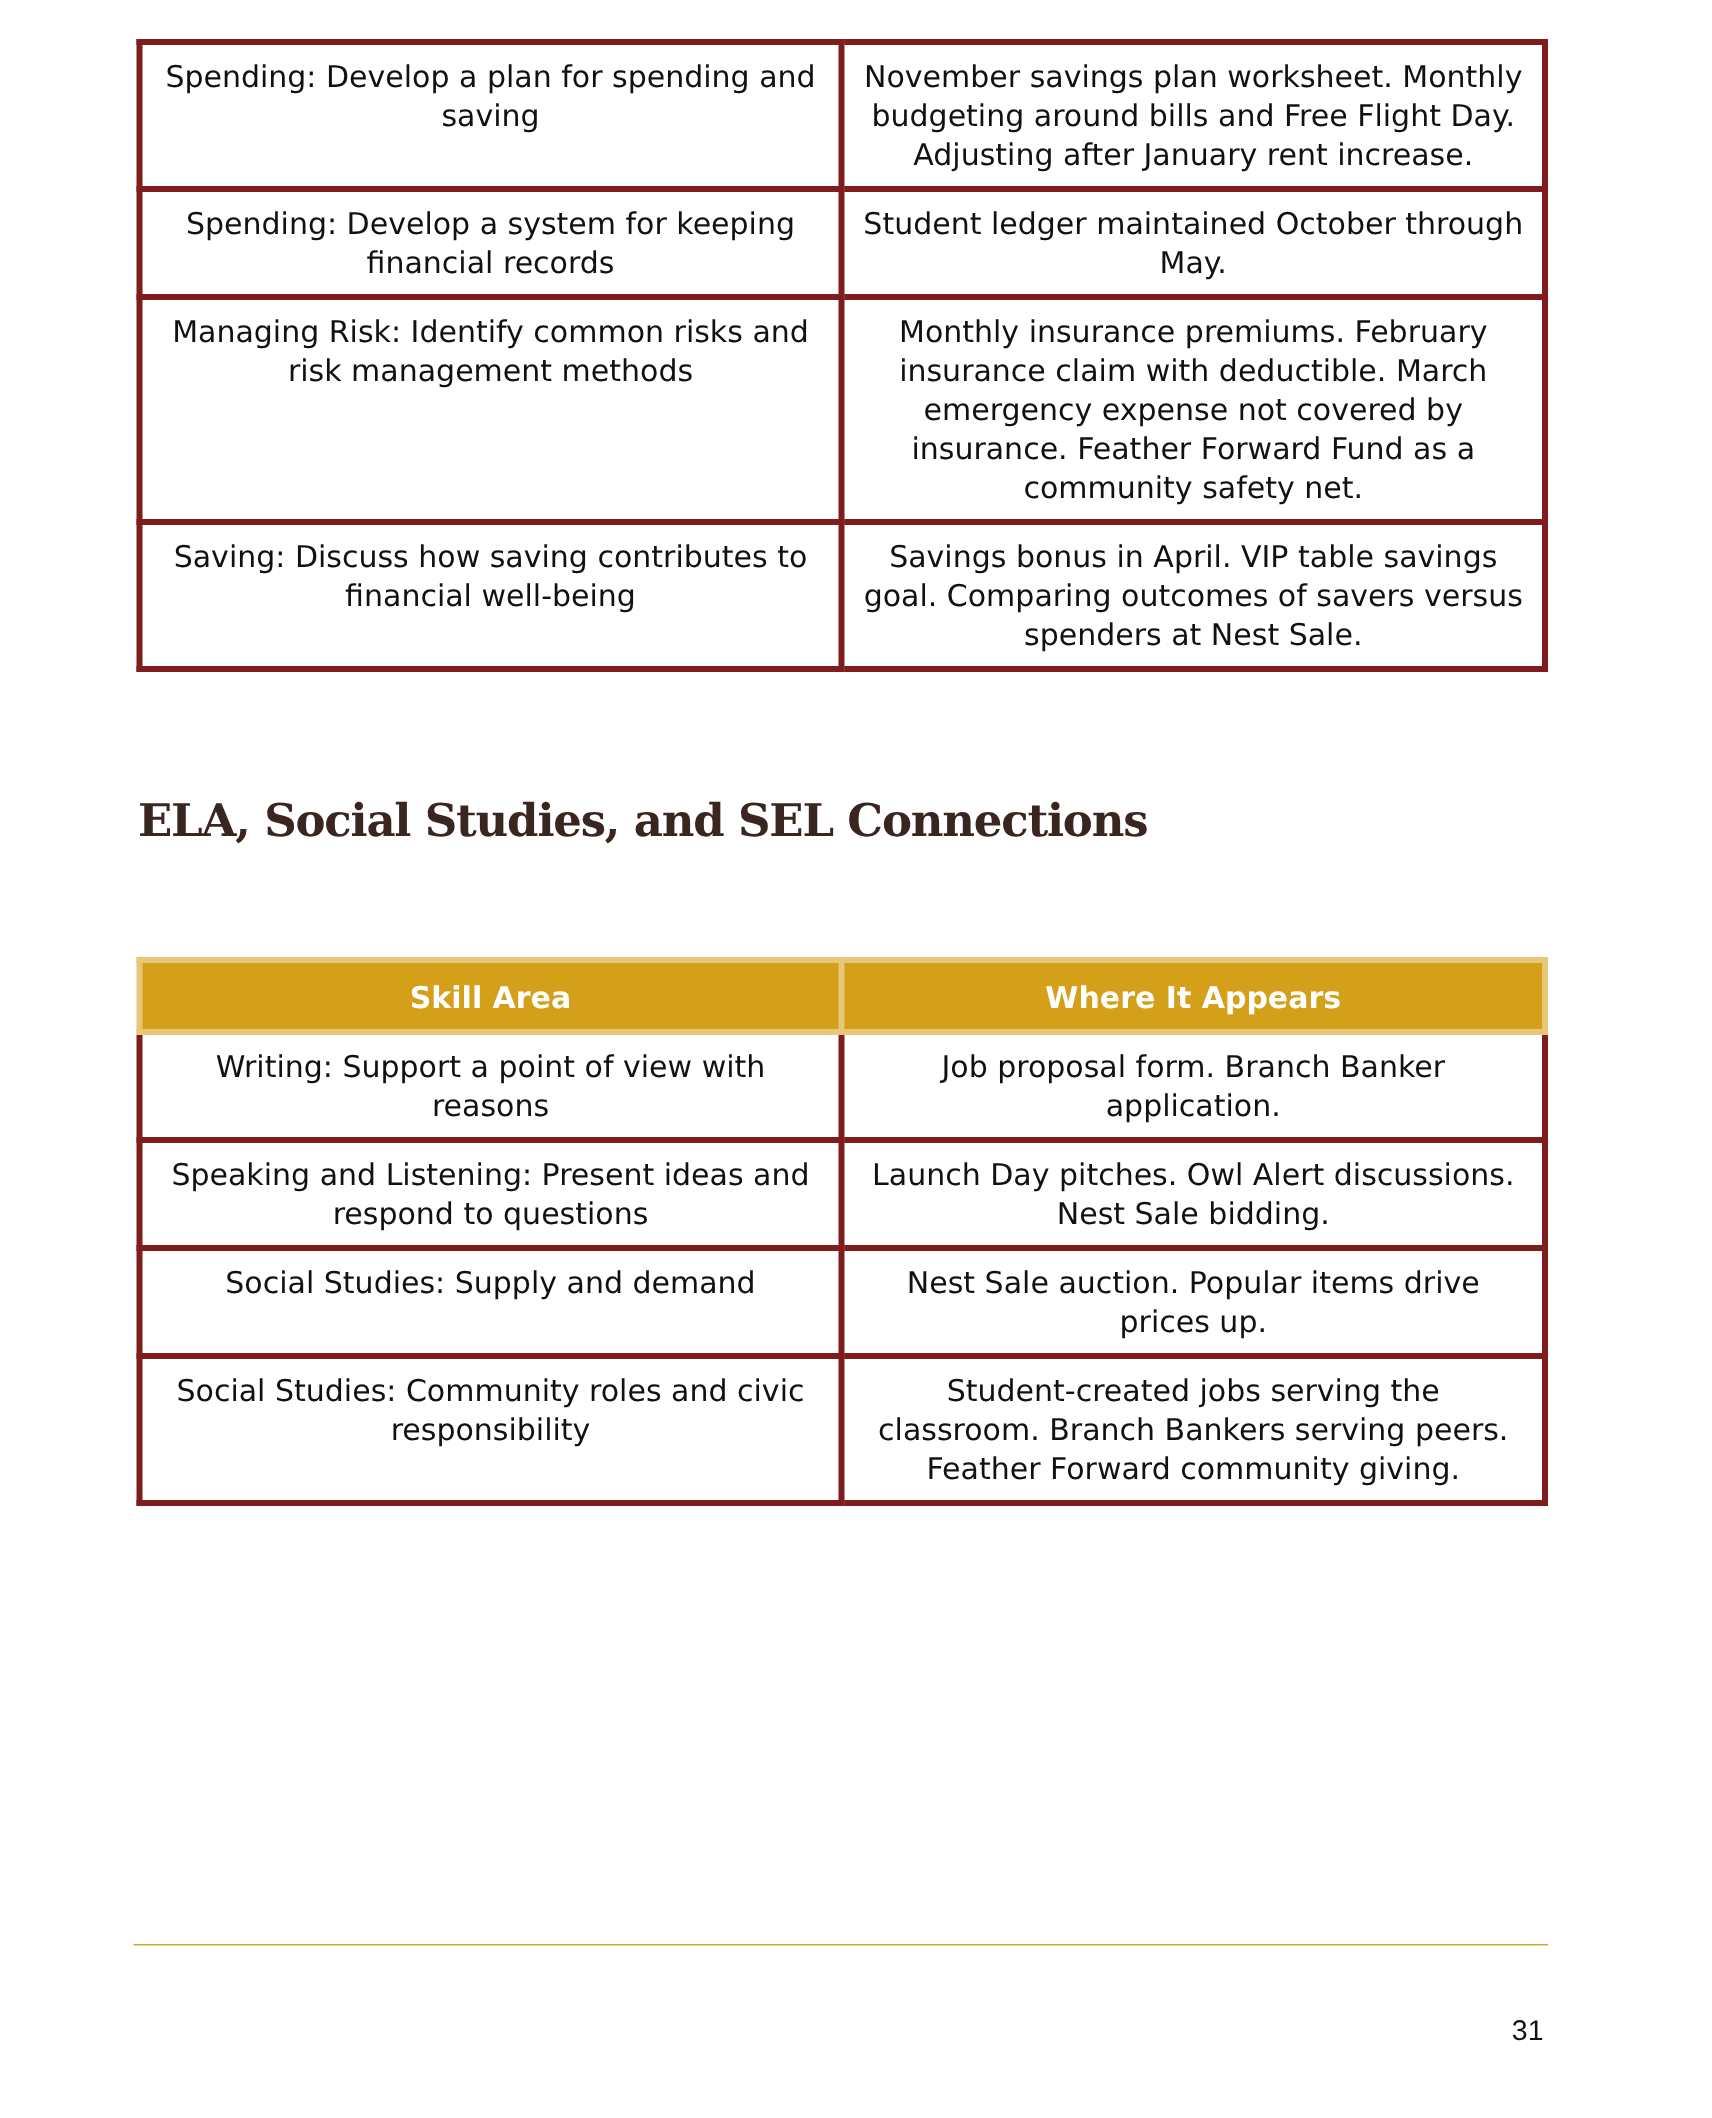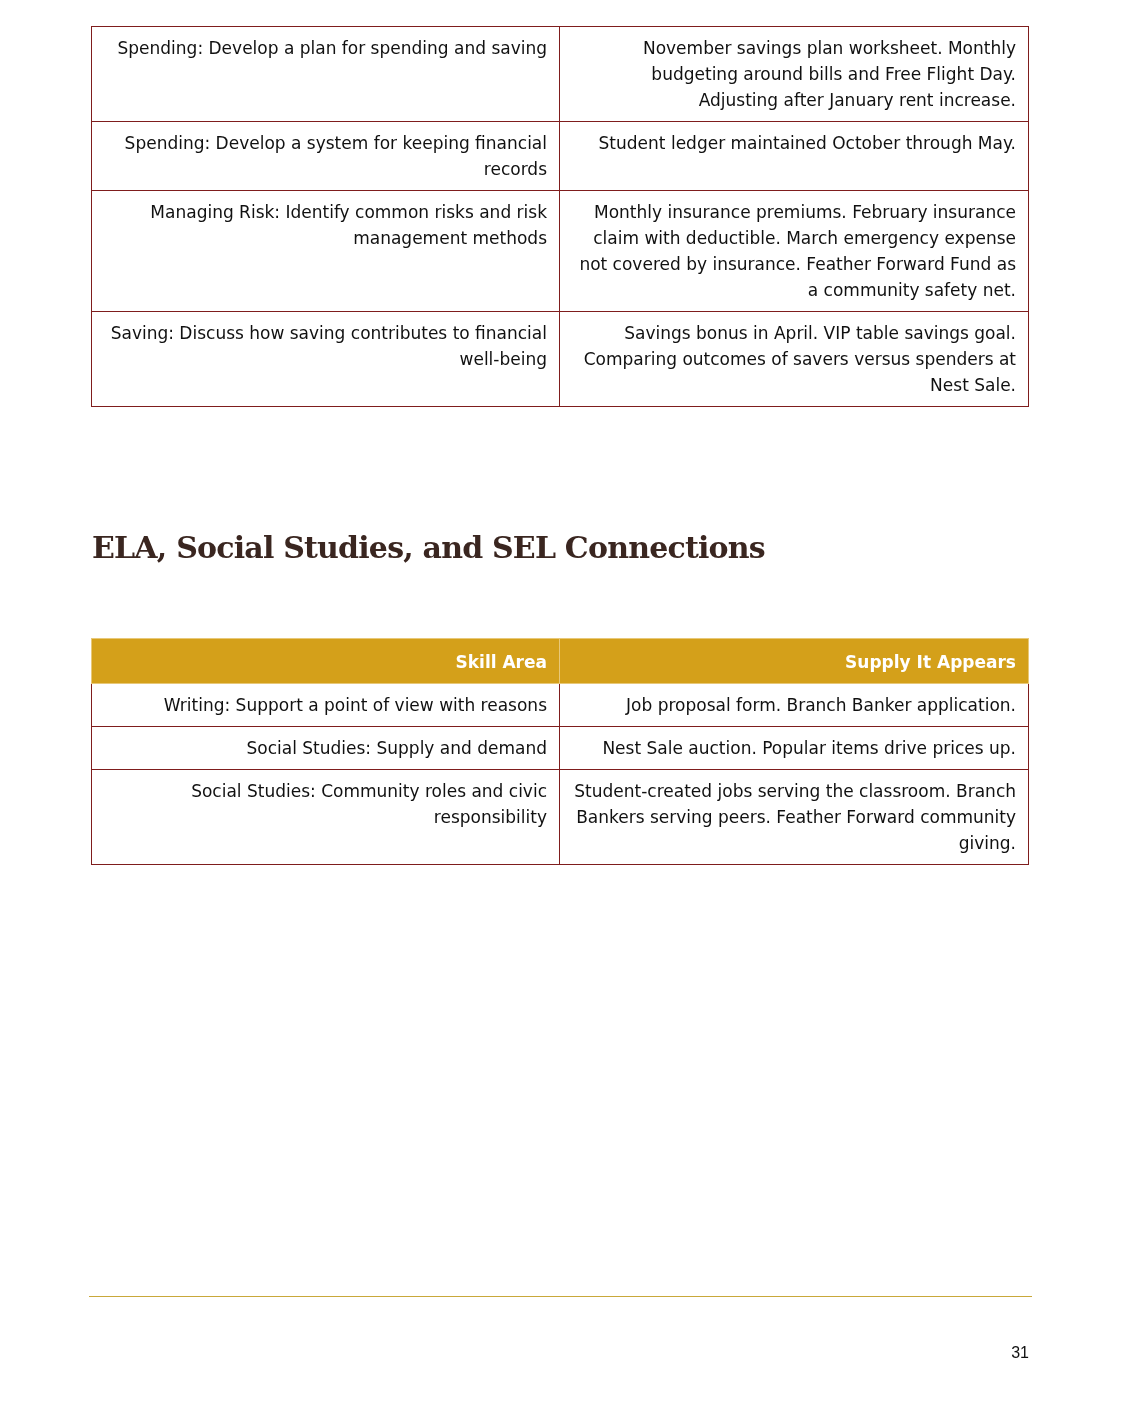--- a/index.html
+++ b/index.html
@@ -1,33 +1,33 @@
 <!DOCTYPE html>
 <html><head>
   <meta charset="utf-8">
   <style>
     html, body { margin: 0; padding: 0; background: #ffffff; }
     body { width: 1141px; height: 1412px; position: relative; overflow: hidden;
       font-family: "DejaVu Sans", sans-serif; color: #111111; }
     table { border-collapse: collapse; table-layout: fixed; position: absolute; left: 91px; width: 937px; }
-    td, th { border: 1px solid #7f1d1d; vertical-align: top; text-align: right;
-      padding: 8px 12px 8px 12px; font-size: 17px; line-height: 26px; font-weight: normal; }
+    td, th { border: 4px solid #7f1d1d; vertical-align: top; text-align: center;
+      padding: 8px 12px 8px 12px; font-size: 20px; line-height: 26px; font-weight: normal; }
     col.c1 { width: 468px; }
     col.c2 { width: 469px; }
     #table-top { top: 26px; }
     #table-ela { top: 638px; }
     th { background: #d4a01a; color: #ffffff; font-weight: bold; padding: 10px 12px 8px 12px;
       border-color: #e8c878; }
     .heading { position: absolute; left: 92px; top: 530px; margin: 0;
       font-family: "DejaVu Serif", serif; font-weight: bold; font-size: 30px;
       color: #3a2620; letter-spacing: -0.8px; }
     .rule { position: absolute; left: 89px; top: 1296px; width: 943px; height: 0;
       border-top: 1.5px solid #c9a83a; }
     .page-num { position: absolute; right: 112px; top: 1344px; font-family: "Liberation Sans", sans-serif;
-      font-size: 16px; color: #111; }
+      font-size: 19px; color: #111; }
   </style>
 </head>
 <body>
 
 <table id="table-top">
   <colgroup>
       <col class="c1">
       <col class="c2">
     </colgroup>
   <tbody>
@@ -53,27 +53,31 @@
 <h2 class="heading">ELA, Social Studies, and SEL Connections</h2>
 
 <table id="table-ela">
   <colgroup>
       <col class="c1">
       <col class="c2">
     </colgroup>
   <thead>
     <tr>
       <th>Skill Area</th>
-      <th>Supply It Appears</th>
+      <th>Where It Appears</th>
     </tr>
   </thead>
   <tbody>
     <tr>
       <td>Writing: Support a point of view with reasons</td>
       <td>Job proposal form. Branch Banker application.</td>
+    </tr>
+    <tr>
+      <td>Speaking and Listening: Present ideas and respond to questions</td>
+      <td>Launch Day pitches. Owl Alert discussions. Nest Sale bidding.</td>
     </tr>
     <tr>
       <td>Social Studies: Supply and demand</td>
       <td>Nest Sale auction. Popular items drive prices up.</td>
     </tr>
     <tr>
       <td>Social Studies: Community roles and civic responsibility</td>
       <td>Student-created jobs serving the classroom. Branch Bankers serving peers. Feather Forward community giving.</td>
     </tr>
   </tbody>

